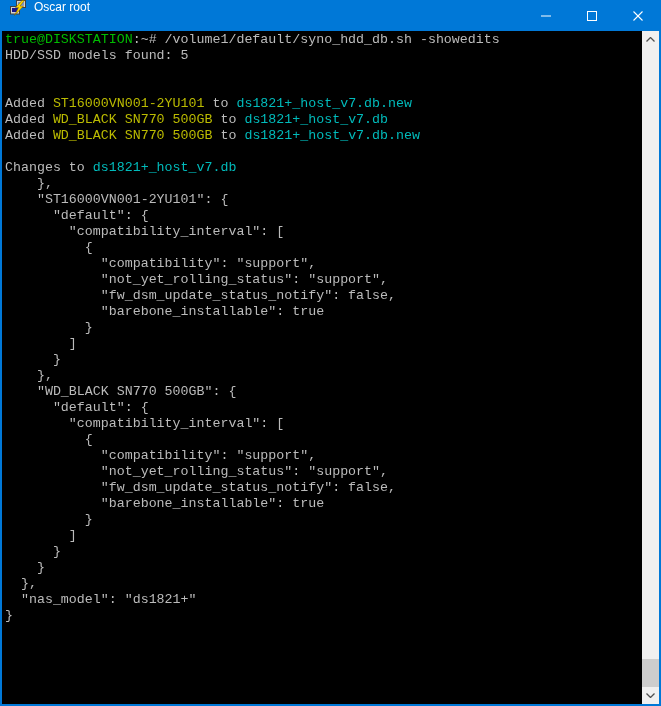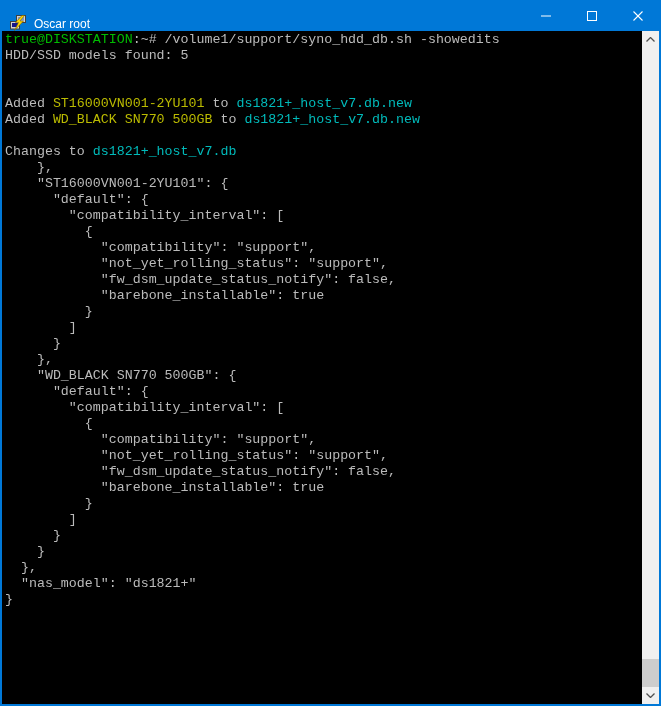--- a/index.html
+++ b/index.html
@@ -15,21 +15,21 @@
     border-left:2px solid var(--titlebar);
     border-right:2px solid var(--titlebar);
     border-bottom:2px solid var(--titlebar);
     background:var(--term_bg);
   }
   
   .titlebar {
     height:31px; flex:0 0 31px;
     margin:0 -2px;              
     background:var(--titlebar);
-    display:flex; align-items:flex-end;
+    display:flex; align-items:flex-start;
     user-select:none;
   }
   .app-icon { width:16px; height:16px; margin-left:10px; flex:0 0 16px; }
   .title {
     color:var(--title_fg); font-size:12px; margin-left:8px;
     white-space:nowrap; flex:1 1 auto;
   }
   .controls { display:flex; height:31px; flex:0 0 auto; }
   .ctl {
     width:46px; height:31px;
@@ -98,25 +98,26 @@
         <svg width="10" height="10" viewBox="0 0 10 10">
             <line x1="0.5" y1="0.5" x2="9.5" y2="9.5" stroke="#ffffff" stroke-width="1.1"></line>
             <line x1="9.5" y1="0.5" x2="0.5" y2="9.5" stroke="#ffffff" stroke-width="1.1"></line>
           </svg>
       </div>
     </div>
   </div>
 
   <div class="term-wrap">
     <div class="terminal">
-        <div class="t-line"><span class="c-green">true@DISKSTATION</span><span class="c-fg">:~# /volume1/support/syno_hdd_db.sh -showedits</span></div>
+        <div class="t-line"><span class="c-green">true@DISKSTATION</span><span class="c-fg">:~# /volume1/default/syno_hdd_db.sh -showedits</span></div>
         <div class="t-line"><span class="c-fg">HDD/SSD models found: 5</span></div>
         <div class="t-line"></div>
         <div class="t-line"></div>
         <div class="t-line"><span class="c-fg">Added </span><span class="c-yellow">ST16000VN001-2YU101</span><span class="c-fg"> to </span><span class="c-cyan">ds1821+_host_v7.db.new</span></div>
+        <div class="t-line"><span class="c-fg">Added </span><span class="c-yellow">WD_BLACK SN770 500GB</span><span class="c-fg"> to </span><span class="c-cyan">ds1821+_host_v7.db</span></div>
         <div class="t-line"><span class="c-fg">Added </span><span class="c-yellow">WD_BLACK SN770 500GB</span><span class="c-fg"> to </span><span class="c-cyan">ds1821+_host_v7.db.new</span></div>
         <div class="t-line"></div>
         <div class="t-line"><span class="c-fg">Changes to </span><span class="c-cyan">ds1821+_host_v7.db</span></div>
         <div class="t-line"><span class="c-fg">    },</span></div>
         <div class="t-line"><span class="c-fg">    "ST16000VN001-2YU101": {</span></div>
         <div class="t-line"><span class="c-fg">      "default": {</span></div>
         <div class="t-line"><span class="c-fg">        "compatibility_interval": [</span></div>
         <div class="t-line"><span class="c-fg">          {</span></div>
         <div class="t-line"><span class="c-fg">            "compatibility": "support",</span></div>
         <div class="t-line"><span class="c-fg">            "not_yet_rolling_status": "support",</span></div>

